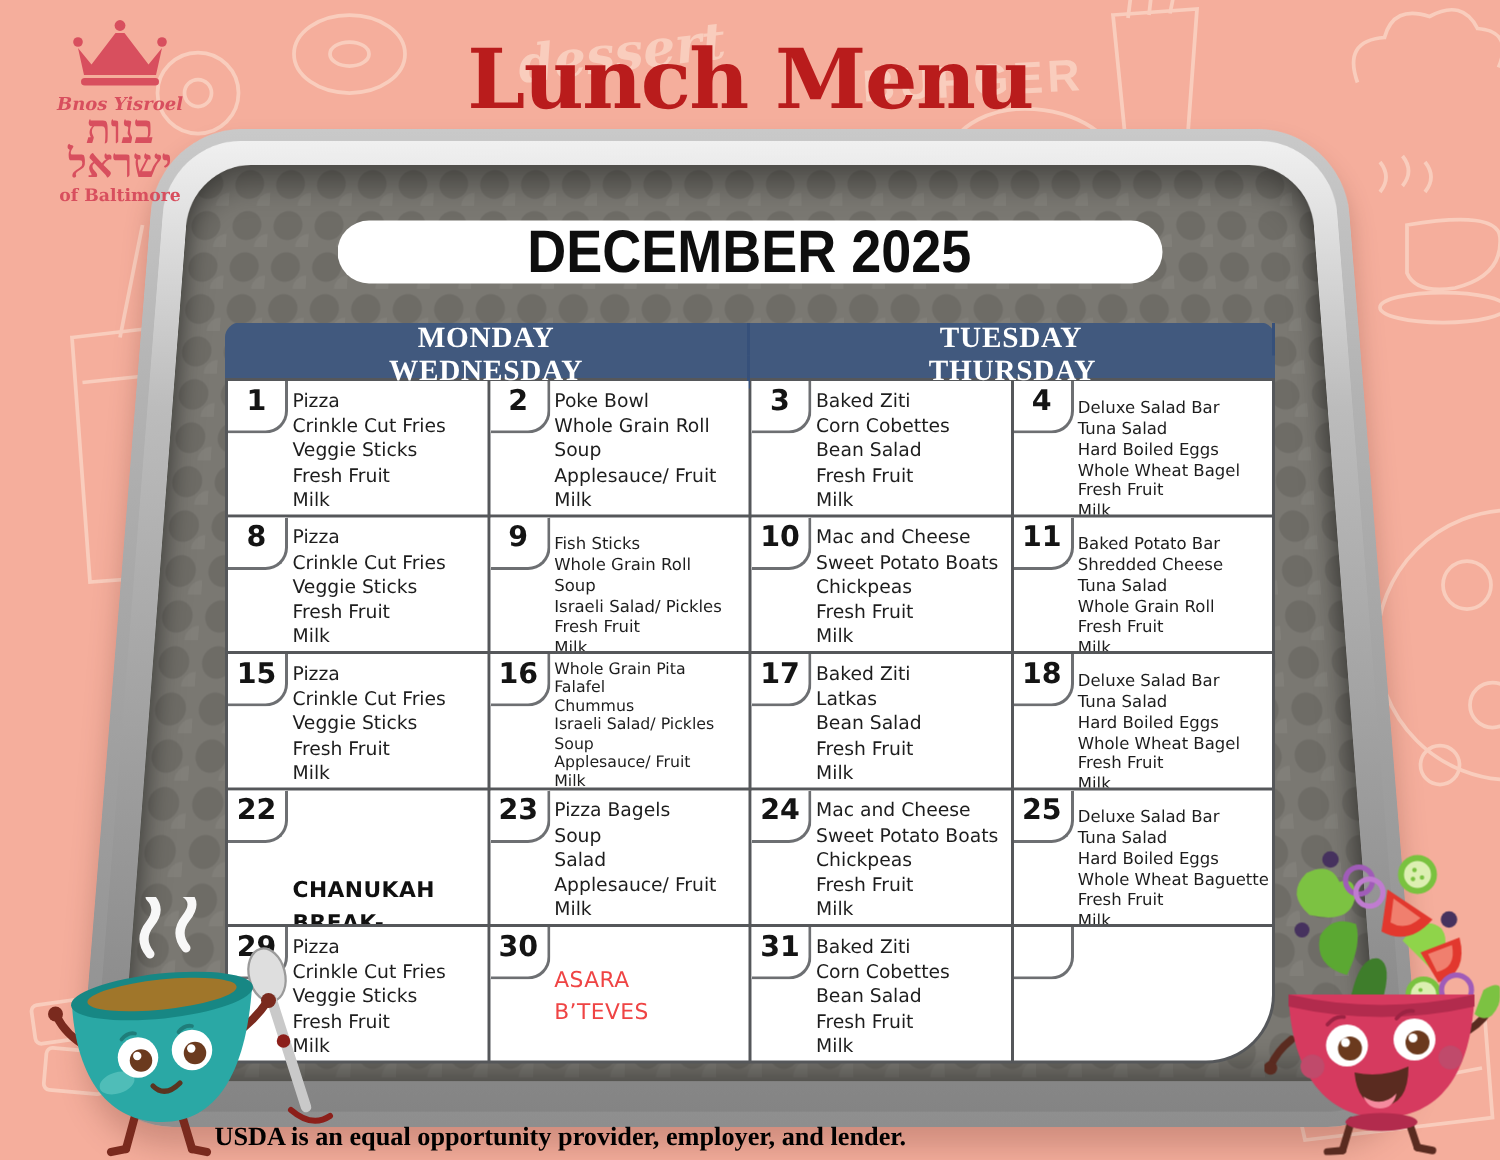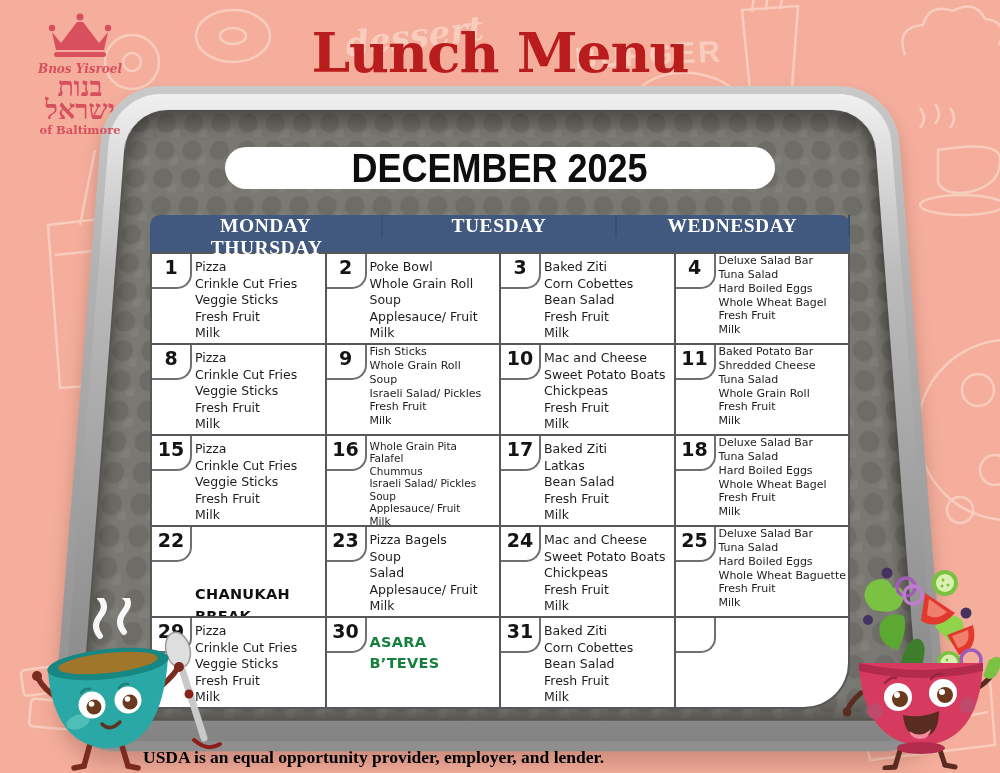--- a/index.html
+++ b/index.html
@@ -38,41 +38,41 @@
         box-shadow:inset 0 12px 20px rgba(0,0,0,.38), inset 0 -8px 14px rgba(0,0,0,.30); }
 
   
   .month-pill { position:absolute; left:225px; top:147px; width:550px; height:42px; z-index:2;
                 background:#fff; border-radius:28px; display:flex; align-items:center; justify-content:center; }
   .month-pill span { font-family:"Liberation Sans",sans-serif; font-weight:800; font-size:40px; color:#0e0e0e;
                      letter-spacing:0; transform:scaleX(.9); white-space:nowrap; }
 
   
   .calendar { position:absolute; left:150px; top:215px; width:700px; z-index:2; }
-  .cal-header { display:grid; grid-template-columns:repeat(3,1fr); height:37px;
+  .cal-header { display:grid; grid-template-columns:repeat(2,1fr); height:37px;
                 background:#41597E; border-radius:10px 10px 0 0; }
   .cal-header .wd { display:flex; align-items:center; justify-content:center; color:#fff;
                     font-family:"Liberation Serif",serif; font-weight:700; font-size:19.5px; letter-spacing:.5px;
                     border-right:2px solid #36507a; }
   .cal-header .wd:last-child { border-right:none; }
   .cal-body { display:grid; grid-template-columns:repeat(4,1fr); grid-auto-rows:89px;
               gap:2px; padding:2px; background:#55575A; border-radius:0 0 46px 10px; overflow:hidden; }
   .cell { position:relative; background:#fff; overflow:hidden; }
   .cell.last { border-bottom-right-radius:44px; }
   .tab { position:absolute; top:0; left:0; width:40px; height:35px; background:#fff;
          border-right:2px solid #6d6f72; border-bottom:2px solid #6d6f72; border-bottom-right-radius:15px;
          display:flex; justify-content:center; padding-top:2px;
          font-weight:700; font-size:19px; color:#141414; }
   .cell.empty .tab { border-color:#6d6f72; }
   .menu { margin-left:43px; padding:5px 2px 0 0; font-size:12.5px; line-height:1.32; color:#1d1d1d;
           white-space:pre-line; }
-  .cell.small  .menu { font-size:11px;   line-height:1.26; padding-top:0; }
+  .cell.small  .menu { font-size:11px;   line-height:1.26; padding-top:0;margin-top:11px; }
   .cell.xsmall .menu { font-size:10.5px; line-height:1.19; padding-top:4px; }
   .cell.special .menu { font-weight:700; font-size:14.5px; line-height:1.5; letter-spacing:.3px; padding-top:10px; color:#101010;margin-top:47px; }
-  .cell.special30 .menu { font-weight:700; font-size:14.5px; line-height:1.45; letter-spacing:.3px; padding-top:14px; color:#15803d; }
+  .cell.special30 .menu { font-weight:400; font-size:14.5px; line-height:1.45; letter-spacing:.3px; padding-top:26px; color:#ef4444; }
 
   
   .footer { position:absolute; left:143px; top:747px; z-index:4;
             font-family:"Liberation Serif",serif; font-weight:700; font-size:17.5px; color:#000000; }
 
   
   .char-left  { position:absolute; left:18px;  top:598px; width:210px; height:175px; z-index:4; }
   .char-right { position:absolute; left:843px; top:565px; width:157px; height:205px; z-index:4; }
 </style>
 </head>

